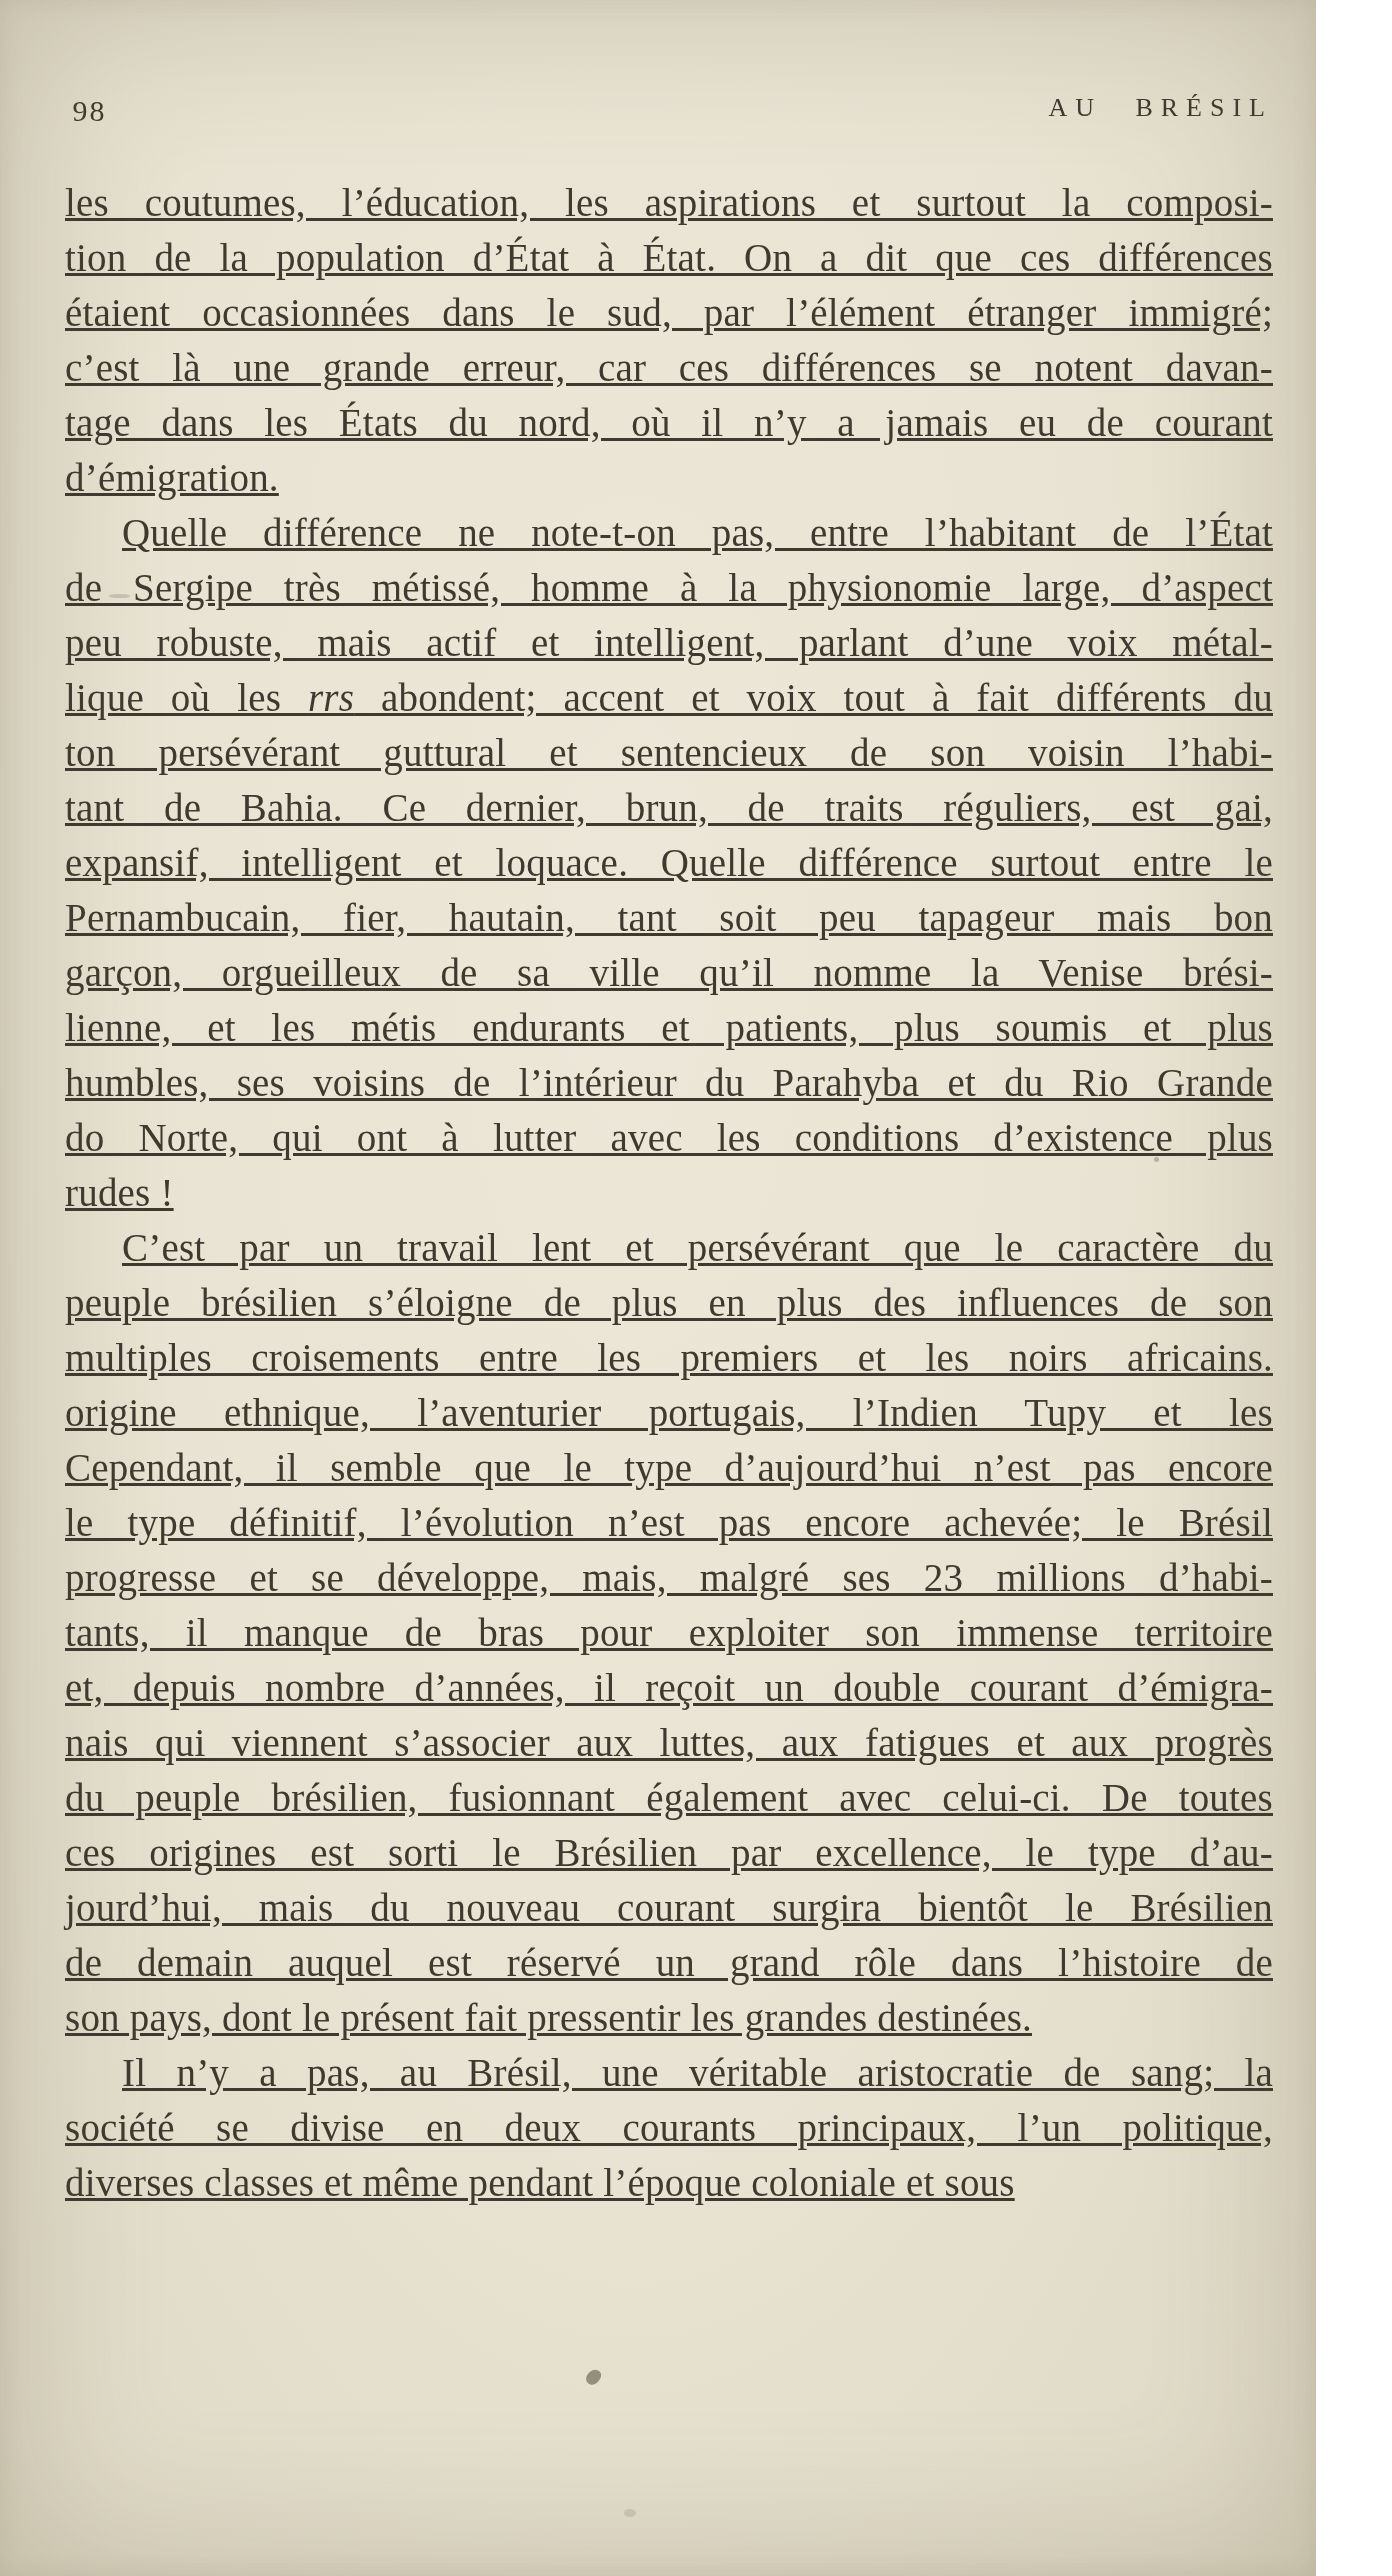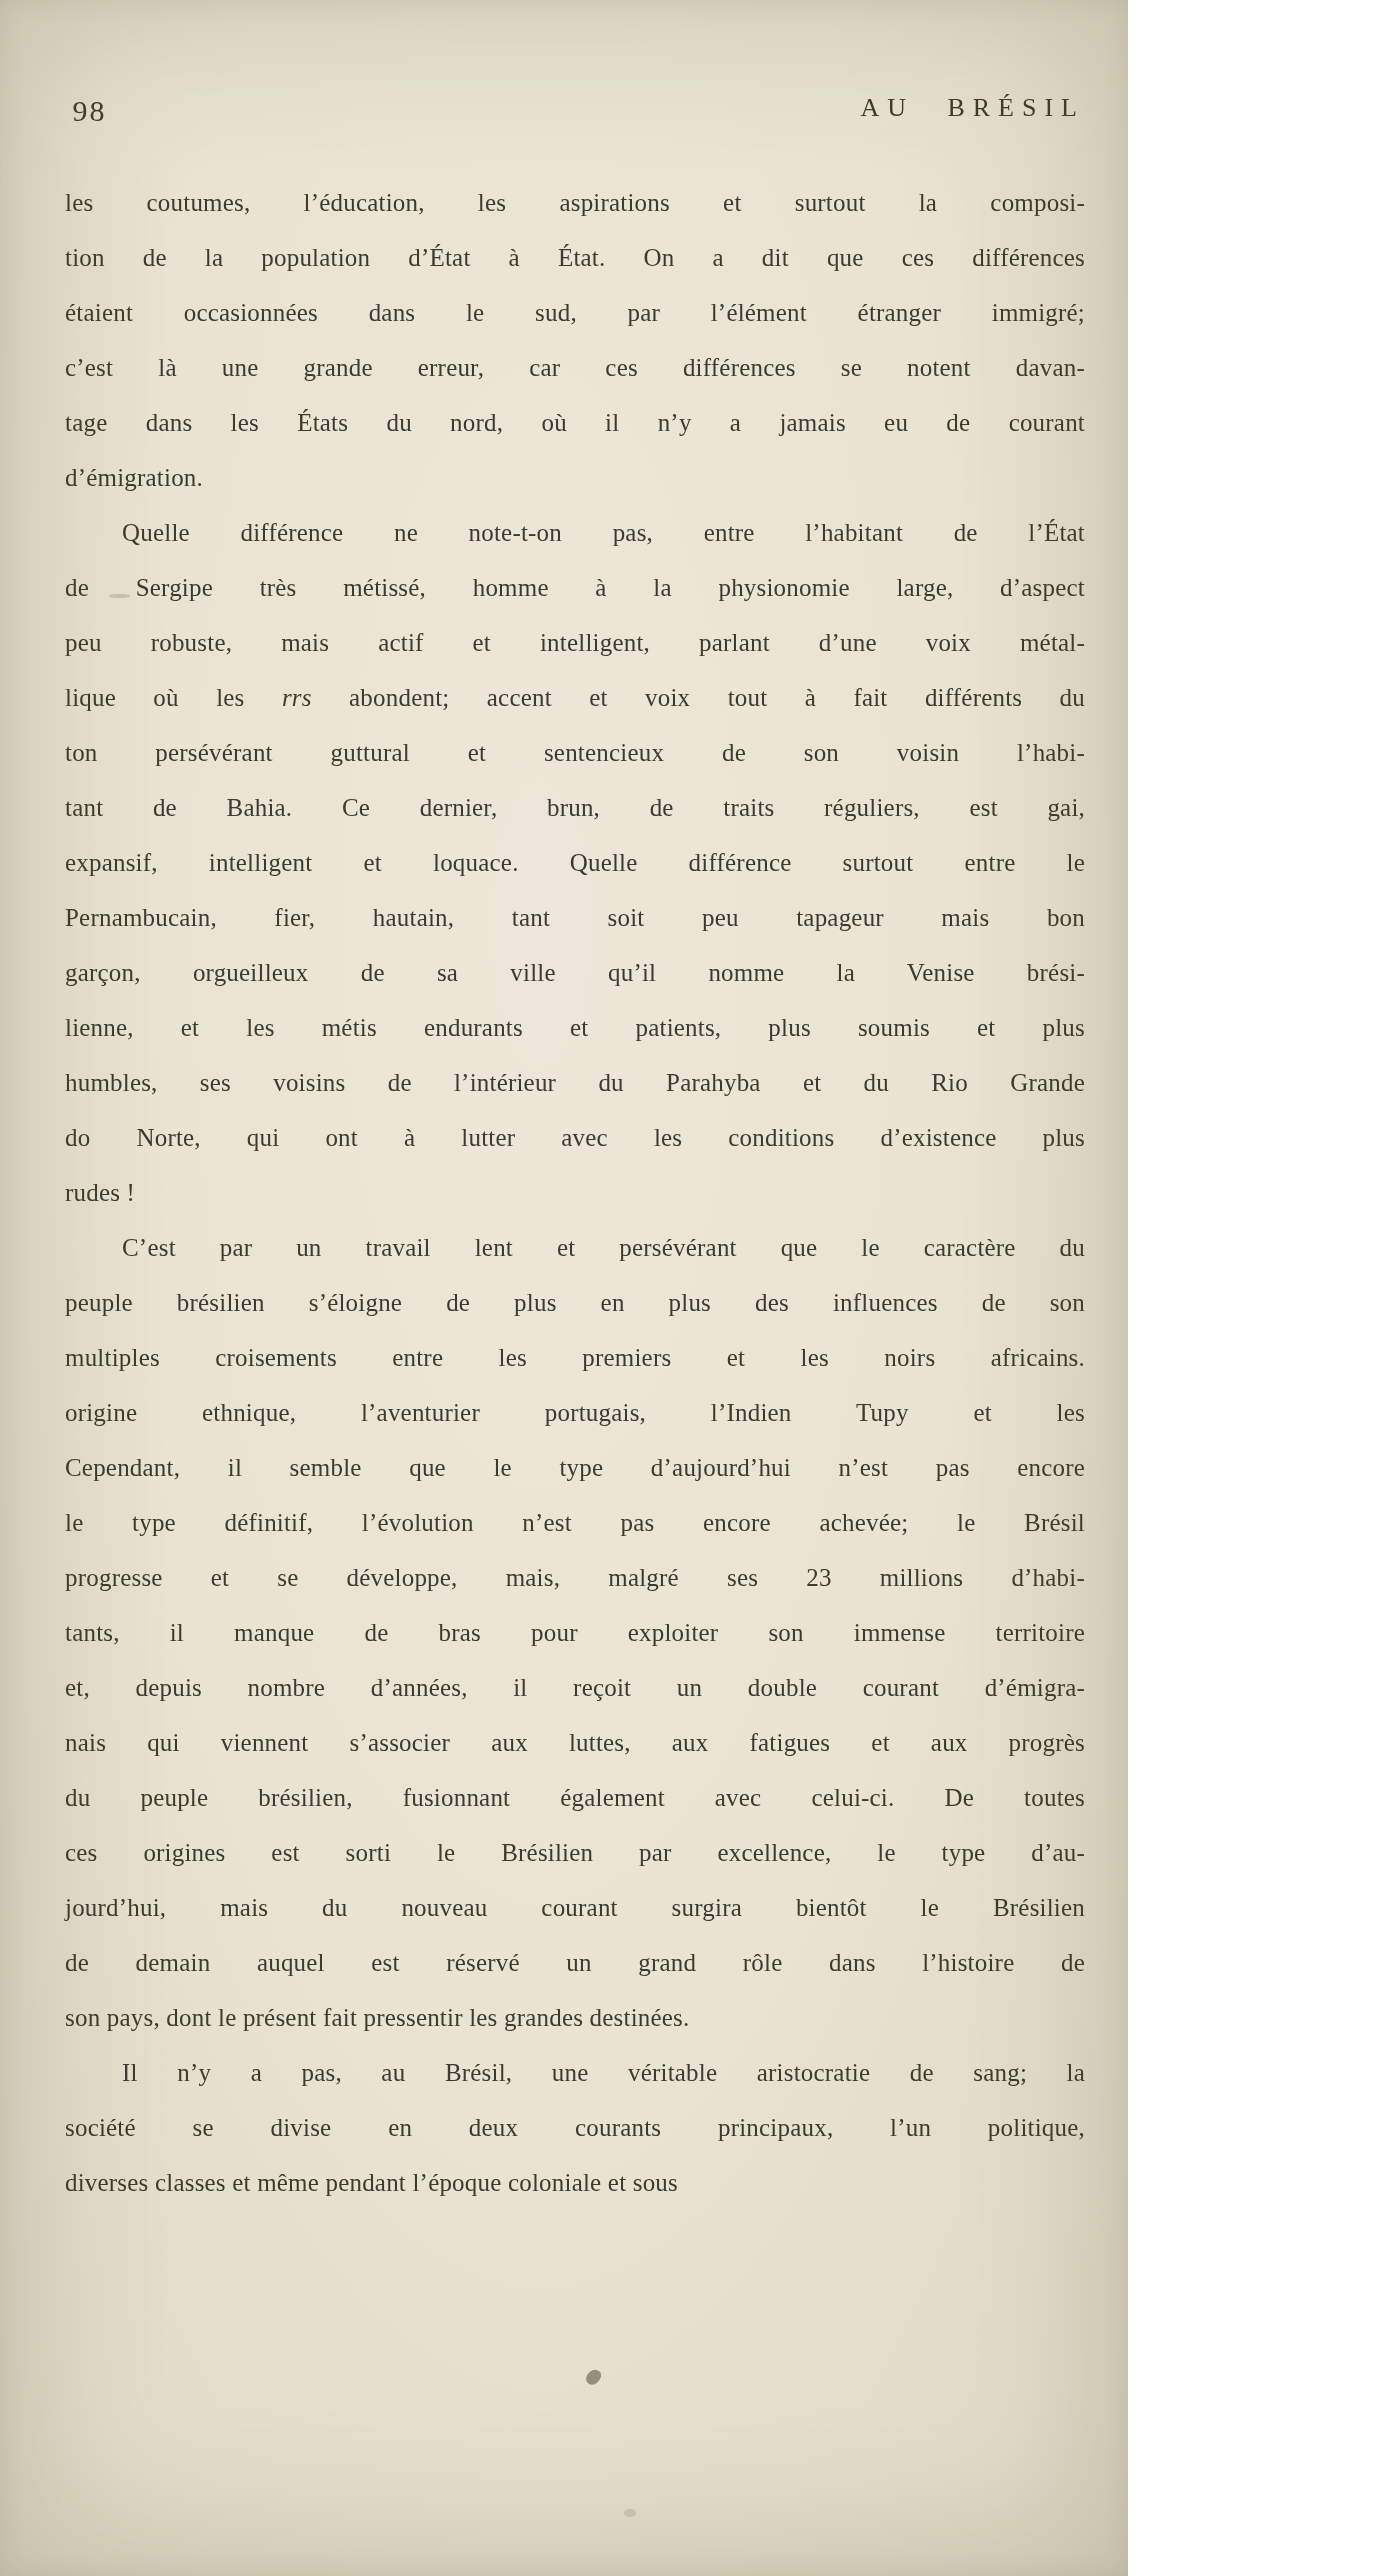--- a/index.html
+++ b/index.html
@@ -2,21 +2,21 @@
 <html style="--paper: #e8e3d2; --ink: #3e3a30;font-size:11.8px"><head>
 <meta charset="utf-8">
 <style>
   html, body { margin: 0; padding: 0; }
   :root {
     --paper: #e8e3d2;
     --ink: #3e3a30;
   }
   .page {
     position: relative;
-    width: 1128px;
+    width: 1316px;
     height: 2576px;
     overflow: hidden;
     background: radial-gradient(ellipse at 48% 36%, #ece7d8 0%, #e8e3d2 52%, #ddd7c3 100%);
     background-color: var(--paper);
     color: var(--ink);
     font-family: "Liberation Serif", "DejaVu Serif", serif;
   }
   .page::after {
     content: "";
     position: absolute;
@@ -43,23 +43,24 @@
     font-size: 26px;
     letter-spacing: 8px;
     word-spacing: 19px;
     padding-top: 2.9px;
   }
   .text-block {
     position: absolute;
     top: 175px;
     left: 65px;
     right: 43px;
-    font-size: 25px;
+    font-size: 39px;
     line-height: 55px;
     letter-spacing: 0.2px;
+    text-decoration: underline;
   }
   .paragraph { margin: 0; }
   .line {
     text-align: justify;
     text-align-last: justify;
     white-space: normal;
   }
   .line.last { text-align-last: left; }
   .line.indent { padding-left: 57px; }
   .line i { font-style: italic; }

